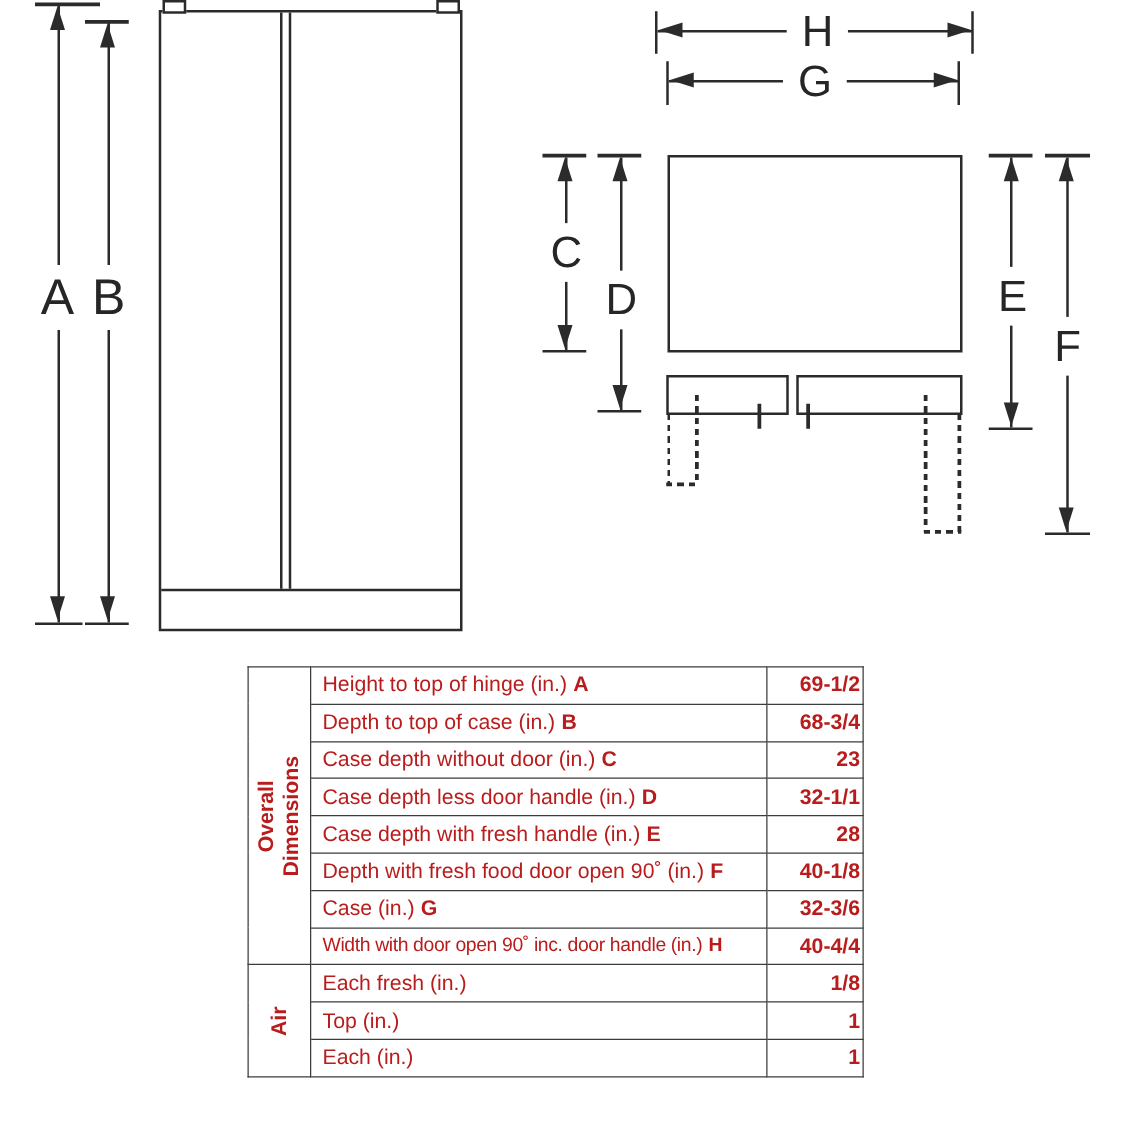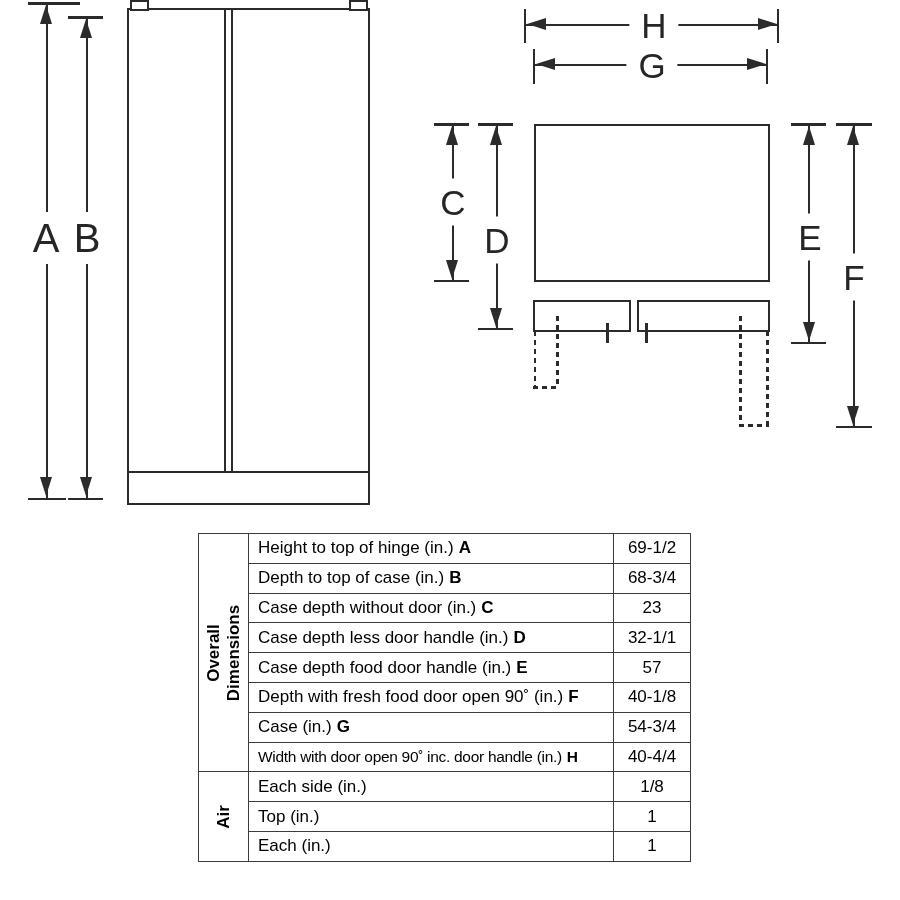--- a/index.html
+++ b/index.html
@@ -23,26 +23,26 @@
   .dash-v { position:absolute; width:2.5px; z-index:1;
     background:repeating-linear-gradient(to bottom,#2b2b2b 0 5px,transparent 5px 9px); }
   .dash-h { position:absolute; height:2.5px; z-index:1;
     background:repeating-linear-gradient(to right,#2b2b2b 0 5px,transparent 5px 9px); }
 
   .dim-table {
     position:absolute; left:198px; top:533px; width:492px;
     border-collapse:collapse; table-layout:fixed; background:#fff;
   }
   .dim-table td {
-    border:1.5px solid #3c3c3c; font-size:17px; color:#000000;
+    border:1.5px solid #3c3c3c; font-size:17px; color:#b91c1c;
     height:29.8px; vertical-align:middle; box-sizing:border-box;
   }
   .desc-cell { padding:0 4px 0 9px; white-space:nowrap; overflow:hidden; }
   .desc-cell.tight { font-size:15.5px; letter-spacing:-0.3px; }
-  .val-cell { text-align:center; font-weight:normal; padding:0 2px; }
+  .val-cell { text-align:right; font-weight:bold; padding:0 2px; }
   .section-cell { position:relative; padding:0; }
   .rot-wrap {
     position:absolute; left:50%; top:50%;
     transform:translate(-50%,-50%) rotate(-90deg);
     font-weight:bold; font-size:17px; line-height:1.2; text-align:center; white-space:nowrap;
   }
   .rot-line { display:block; }
   .letter { font-weight:bold; margin-left:5px; }
 </style>
 </head>
@@ -155,42 +155,42 @@
       </tr>
       <tr>
         <td class="desc-cell"><span>Case depth without door (in.)</span><b class="letter">C</b></td>
         <td class="val-cell">23</td>
       </tr>
       <tr>
         <td class="desc-cell"><span>Case depth less door handle (in.)</span><b class="letter">D</b></td>
         <td class="val-cell">32-1/1</td>
       </tr>
       <tr>
-        <td class="desc-cell"><span>Case depth food door handle (in.)</span><b class="letter">E</b></td>
-        <td class="val-cell">57</td>
+        <td class="desc-cell"><span>Case depth with fresh handle (in.)</span><b class="letter">E</b></td>
+        <td class="val-cell">28</td>
       </tr>
       <tr>
         <td class="desc-cell"><span>Depth with fresh food door open 90˚ (in.)</span><b class="letter">F</b></td>
         <td class="val-cell">40-1/8</td>
       </tr>
       <tr>
         <td class="desc-cell"><span>Case (in.)</span><b class="letter">G</b></td>
-        <td class="val-cell">54-3/4</td>
+        <td class="val-cell">32-3/6</td>
       </tr>
       <tr>
         <td class="desc-cell tight"><span>Width with door open 90˚ inc. door handle (in.)</span><b class="letter">H</b></td>
         <td class="val-cell">40-4/4</td>
       </tr>
       <tr>
         <td class="section-cell" rowspan="3">
           <div class="rot-wrap">
             <span class="rot-line">Air</span>
           </div>
         </td>
-        <td class="desc-cell"><span>Each side (in.)</span><b class="letter"></b></td>
+        <td class="desc-cell"><span>Each fresh (in.)</span><b class="letter"></b></td>
         <td class="val-cell">1/8</td>
       </tr>
       <tr>
         <td class="desc-cell"><span>Top (in.)</span><b class="letter"></b></td>
         <td class="val-cell">1</td>
       </tr>
       <tr>
         <td class="desc-cell"><span>Each (in.)</span><b class="letter"></b></td>
         <td class="val-cell">1</td>
       </tr>

